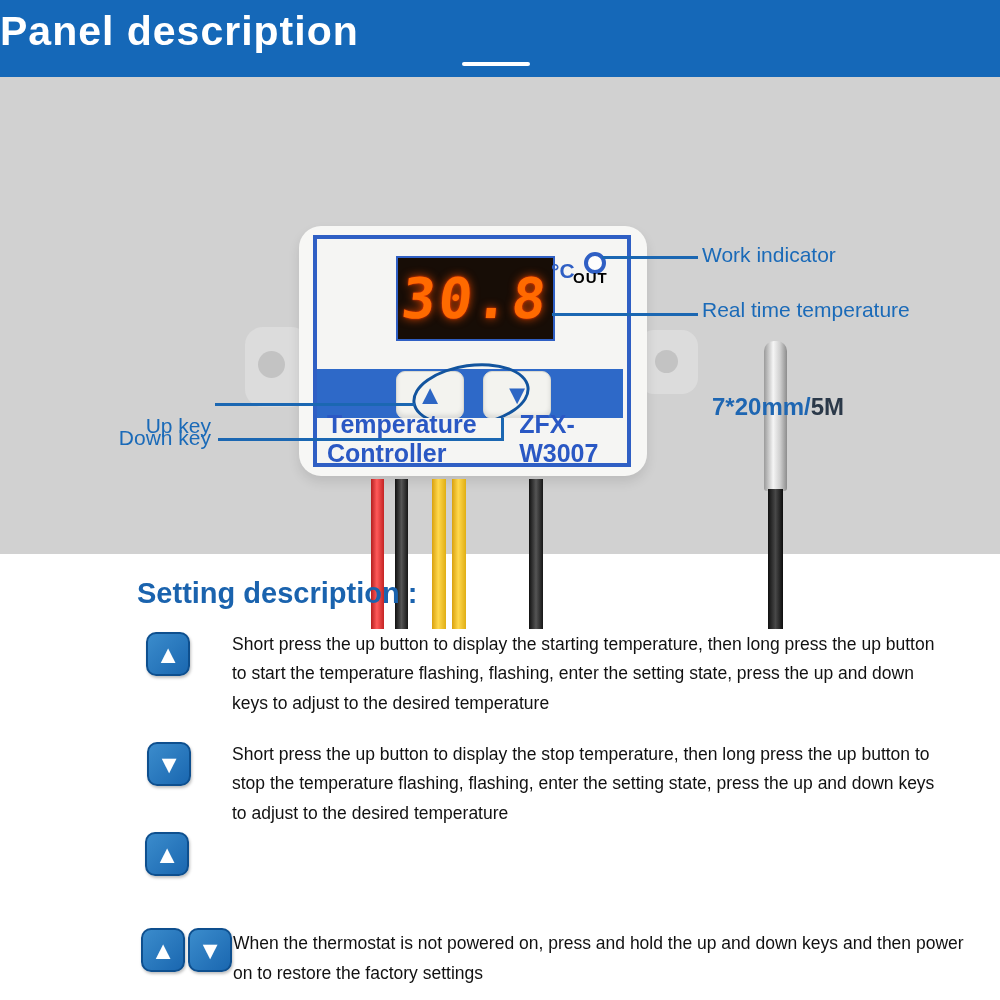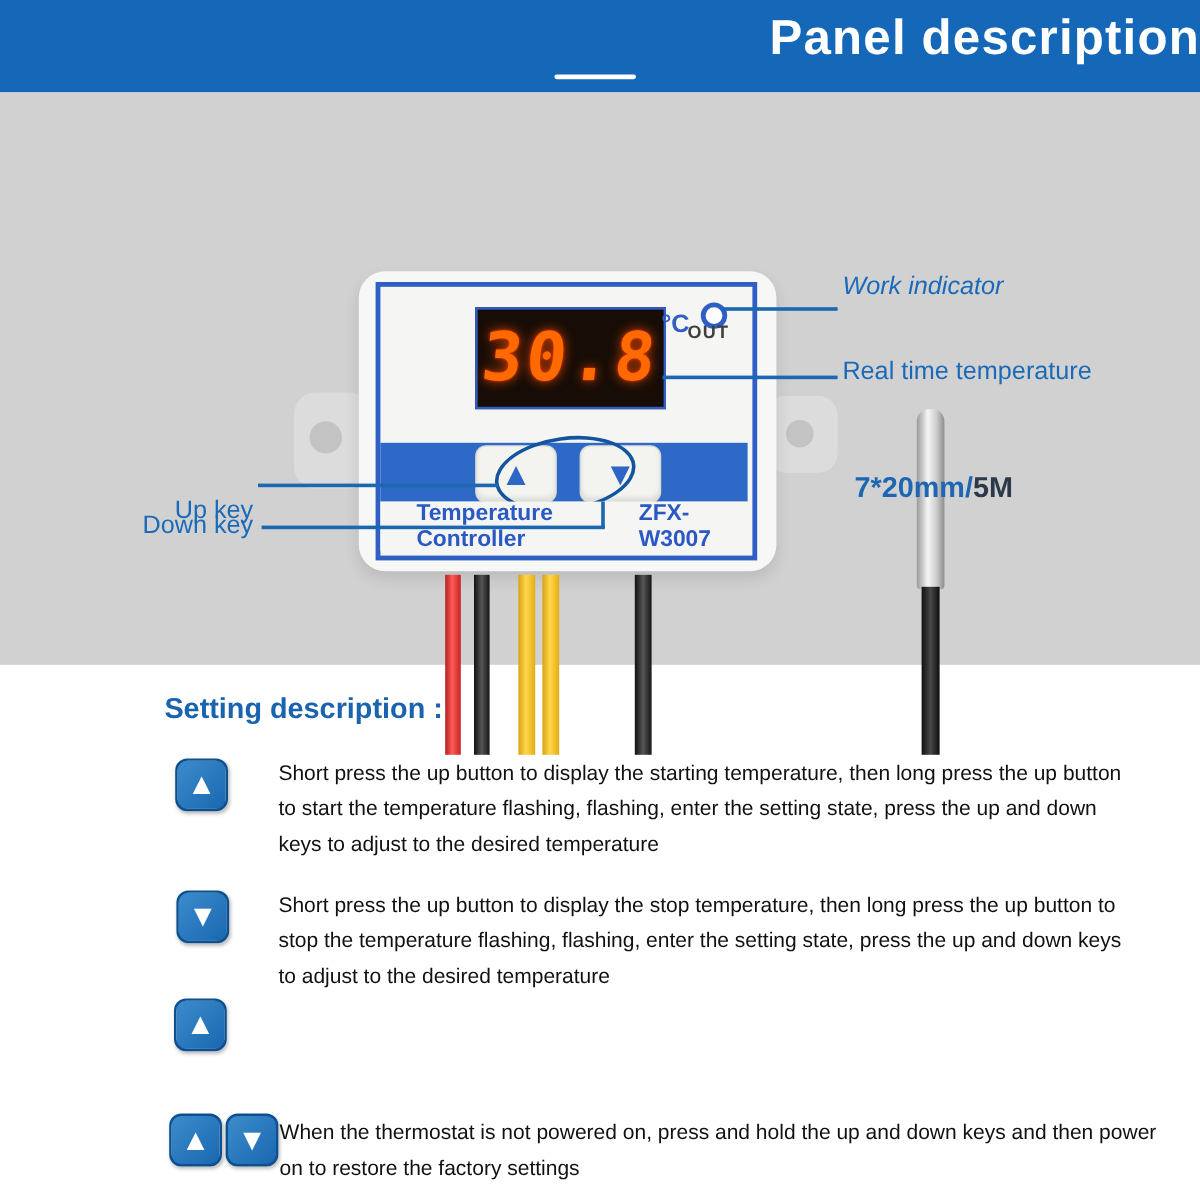--- a/index.html
+++ b/index.html
@@ -1,21 +1,21 @@
 <!DOCTYPE html>
 <html><head>
 <meta charset="utf-8">
 <style>
   html,body{margin:0;padding:0;}
   body{font-family:"Liberation Sans", sans-serif;}
   .page{position:relative;width:1000px;height:1000px;background:#ffffff;overflow:hidden;}
 
   
   .header{position:absolute;left:0;top:0;width:1000px;height:77px;background:#1568b8;}
-  .header-title{position:absolute;left:0;top:8px;width:100%;text-align:right;
+  .header-title{position:absolute;left:0;top:8px;width:100%;text-align:left;
     color:#ffffff;font-size:41px;font-weight:bold;letter-spacing:1px;}
   .header-underline{position:absolute;left:462px;top:62px;width:68px;height:4px;background:#ffffff;border-radius:2px;}
 
   
   .product-area{position:absolute;left:0;top:77px;width:1000px;height:477px;background:#d1d1d1;}
 
   
   .ear{position:absolute;background:#dcdcdc;border-radius:18px;}
   .ear-left{left:245px;top:250px;width:64px;height:80px;}
   .ear-right{left:638px;top:253px;width:60px;height:64px;border-radius:16px;}
@@ -29,33 +29,33 @@
   .device-frame{position:absolute;left:313px;top:158px;width:310px;height:224px;
     border:4px solid #2f5fc4;background:#f5f5f3;}
   .led-display{position:absolute;left:396px;top:179px;width:155px;height:81px;background:#170d06;
     border:2px solid #2f5fc4;display:flex;align-items:center;justify-content:center;}
   .led-digits{font-family:"DejaVu Sans Mono", monospace;font-weight:bold;font-size:56px;
     color:#ff6a00;letter-spacing:3px;transform:skewX(-6deg);
     text-shadow:0 0 2px #ff3000,0 0 10px rgba(255,80,0,0.85);}
   .unit-label{position:absolute;left:551px;top:182px;color:#2f5fc4;font-size:21px;font-weight:bold;}
   .indicator-circle{position:absolute;left:584px;top:175px;width:14px;height:14px;border-radius:50%;
     border:4px solid #2f5fc4;background:#fdfdfd;}
-  .out-label{position:absolute;left:573px;top:192px;color:#404040;font-size:15px;font-weight:bold;letter-spacing:1px;}
+  .out-label{position:absolute;left:573px;top:192px;color:#000000;font-size:15px;font-weight:bold;letter-spacing:1px;}
 
   .button-band{position:absolute;left:317px;top:292px;width:306px;height:49px;background:#2e69c8;}
   .device-btn{position:absolute;top:294px;width:66px;height:46px;border-radius:9px;
     background:#f3f3ef;border:1px solid #d9d9d1;box-shadow:inset 0 -3px 4px rgba(0,0,0,0.10);
     display:flex;align-items:center;justify-content:center;color:#2d66c4;font-size:27px;line-height:46px;}
   .btn-up{left:396px;}
   .btn-down{left:483px;}
   .btn-ellipse{position:absolute;left:412px;top:287px;width:112px;height:56px;border:3px solid #12549e;
     border-radius:50%;transform:rotate(-8deg);}
   .brand-strip{position:absolute;left:317px;top:341px;width:306px;height:41px;background:#f5f5f3;
     display:flex;align-items:center;justify-content:space-between;padding:0 10px;box-sizing:border-box;}
-  .brand-text{color:#2a58c4;font-size:19px;font-weight:bold;margin-left:20px;}
+  .brand-text{color:#2a58c4;font-size:25px;font-weight:bold;}
 
   
   .wire{position:absolute;top:402px;height:150px;}
   .wire-red{left:371px;width:13px;background:linear-gradient(90deg,#b51f1f,#ff5a5a 45%,#c42424);}
   .wire-black1{left:395px;width:13px;background:linear-gradient(90deg,#111,#555 50%,#161616);}
   .wire-yellow1{left:432px;width:14px;background:linear-gradient(90deg,#d9a10e,#ffd84d 45%,#e0ae14);}
   .wire-yellow2{left:452px;width:14px;background:linear-gradient(90deg,#d9a10e,#ffd84d 45%,#e0ae14);}
   .wire-black2{left:529px;width:14px;background:linear-gradient(90deg,#111,#555 50%,#161616);}
 
   
@@ -68,30 +68,30 @@
   
   .callout-line{position:absolute;background:#1b67b2;}
   .line-work{left:602px;top:179px;width:96px;height:3px;}
   .line-real{left:552px;top:236px;width:146px;height:3px;}
   .line-up{left:215px;top:326px;width:200px;height:3px;}
   .line-down-h{left:218px;top:361px;width:286px;height:3px;}
   .line-down-v{left:501px;top:341px;width:3px;height:22px;}
 
   
   .callout-label{position:absolute;color:#1a6ab8;font-size:21px;}
-  .label-work{left:702px;top:150px;font-style:italic;}
+  .label-work{left:702px;top:166px;}
   .label-real{left:702px;top:221px;text-align:right;}
   .label-up{left:140px;top:313px;width:71px;text-align:right;margin-top:24px;}
   .label-down{left:113px;top:349px;width:98px;text-align:right;}
   .probe-label{position:absolute;left:712px;top:316px;font-size:24px;font-weight:bold;}
   .probe-label .pfx{color:#1e66b2;}
   .probe-label .sfx{color:#2b3949;}
 
   
-  .setting-heading{position:absolute;left:137px;top:577px;color:#1a63ae;font-size:24px;font-weight:bold;}
+  .setting-heading{position:absolute;left:137px;top:577px;color:#1a63ae;font-size:29px;font-weight:bold;}
   .arrow-chip{position:absolute;width:44px;height:44px;border-radius:10px;
     background:linear-gradient(135deg,#3b8ccc,#1a67b0);border:2px solid #0e4f8e;box-sizing:border-box;
     box-shadow:1px 2px 3px rgba(0,0,0,0.25);display:flex;align-items:center;justify-content:center;
     color:#ffffff;font-size:25px;line-height:40px;}
   .bullet-text{position:absolute;color:#111111;font-size:17.5px;line-height:29.4px;margin-left:20px;}
   .chip-1{left:146px;top:632px;}
   .text-1{left:212px;top:630px;width:706px;}
   .chip-2{left:147px;top:742px;}
   .text-2{left:212px;top:740px;width:706px;}
   .chip-3{left:145px;top:832px;}

